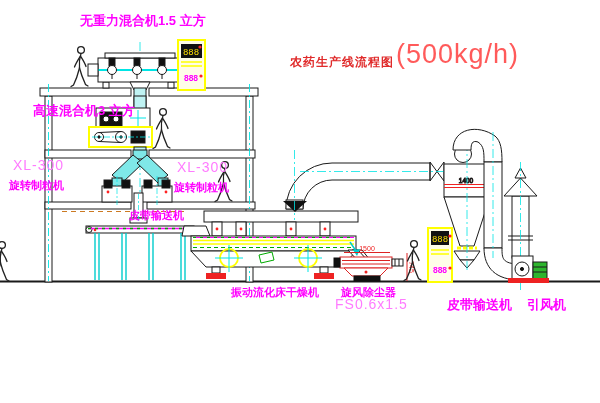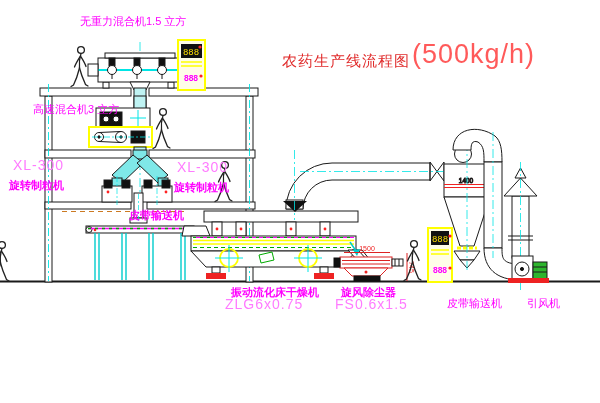--- a/index.html
+++ b/index.html
@@ -1,23 +1,23 @@
 <!DOCTYPE html>
 <html><head>
 <meta charset="utf-8">
 <style>
   html,body{margin:0;padding:0;background:#fff;}
   #stage{position:relative;width:600px;height:403px;background:#ffffff;overflow:hidden;
          font-family:"Liberation Sans",sans-serif;}
   #stage svg{position:absolute;left:0;top:0;}
   .label{position:absolute;white-space:nowrap;line-height:1;}
   .zh-magenta{color:#ff00ff;font-weight:bold;font-size:11px;}
-  .zh-magenta-lg{color:#ff00ff;font-weight:normal;font-size:11px;}
+  .zh-magenta-lg{color:#ff00ff;font-weight:bold;font-size:13px;}
   .model-pink{color:#ff7bff;font-size:14px;letter-spacing:1px;}
-  .title-zh{color:#e02b2b;font-weight:normal;font-size:15px;letter-spacing:1px;}
+  .title-zh{color:#e02b2b;font-weight:bold;font-size:12px;letter-spacing:1px;margin-left:8px;}
   .title-cap{color:#ff5a5a;font-size:27px;font-weight:400;letter-spacing:1px;
              position:relative;top:-3px;margin-left:2px;}
 </style>
 </head>
 <body>
 
 <div id="stage">
 
 <svg width="600" height="403" viewBox="0 0 600 403">
   <defs>
@@ -296,21 +296,20 @@
 
 <div class="label model-pink" style="left:13px;top:158px;">XL-300</div>
 <div class="label zh-magenta" style="left:9px;top:180px;">旋转制粒机</div>
 
 <div class="label model-pink" style="left:177px;top:160px;">XL-300</div>
 <div class="label zh-magenta" style="left:174px;top:182px;">旋转制粒机</div>
 
 <div class="label zh-magenta" style="left:129px;top:210px;">皮带输送机</div>
 
 <div class="label zh-magenta" style="left:231px;top:287px;">振动流化床干燥机</div>
-<div class="label model-pink" style="left:225px;top:297px;">ZLG6x0.75</div>
 
 <div class="label zh-magenta" style="left:341px;top:287px;">旋风除尘器</div>
 <div class="label model-pink" style="left:335px;top:297px;">FS0.6x1.5</div>
 
 <div class="label zh-magenta-lg" style="left:447px;top:298px;">皮带输送机</div>
 <div class="label zh-magenta-lg" style="left:527px;top:298px;">引风机</div>
 
 </div>
 
 </body></html>

